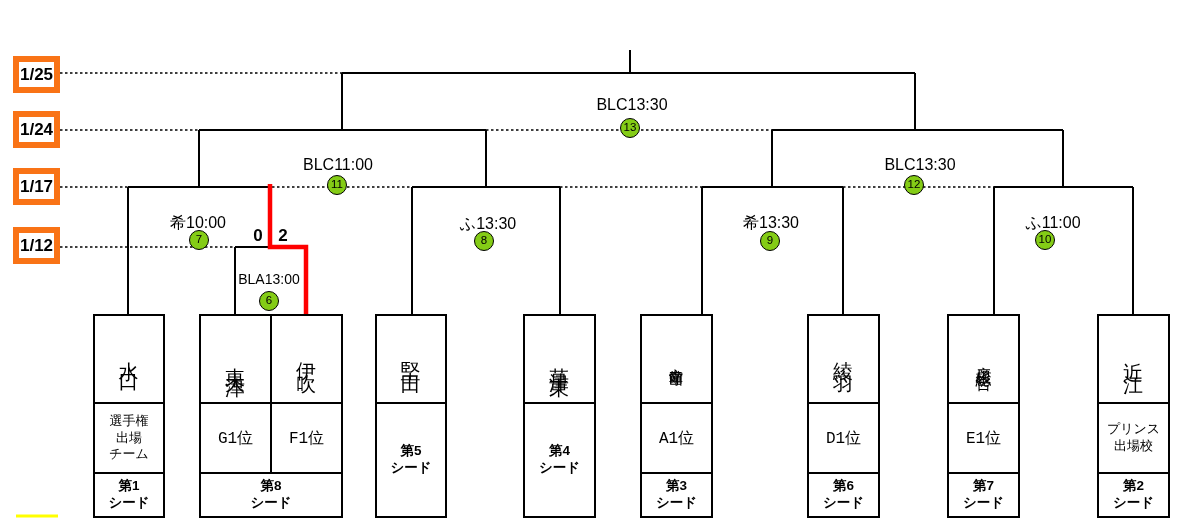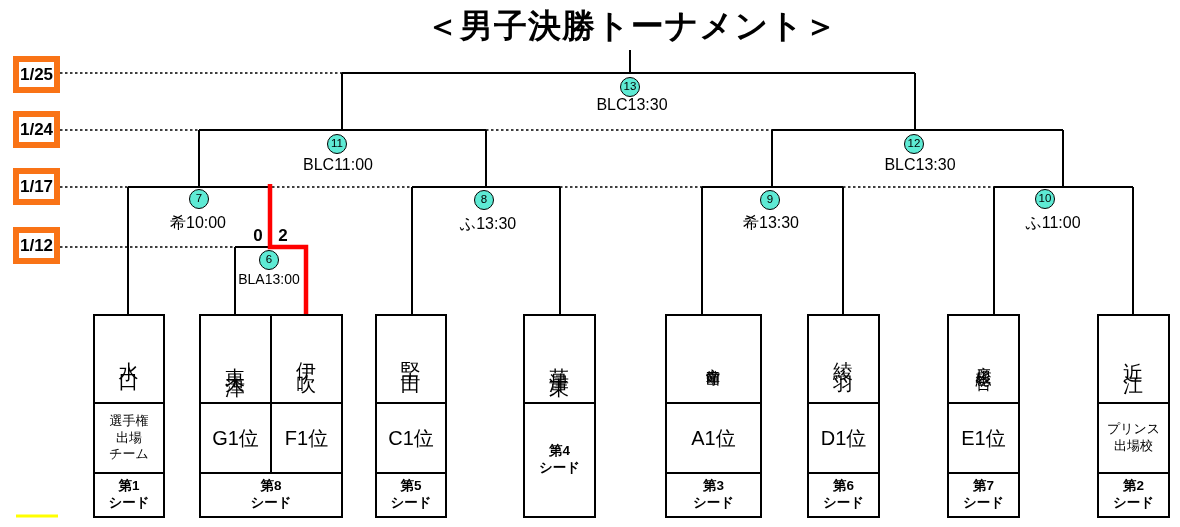--- a/index.html
+++ b/index.html
@@ -4,38 +4,38 @@
 <style>
   html,body{margin:0;padding:0;background:#fff;}
   .stage{position:relative;width:1180px;height:527px;background:#fff;overflow:hidden;
          font-family:"Liberation Sans","DejaVu Sans",sans-serif;color:#000;}
   .abs{position:absolute;}
   .cx{transform:translateX(-50%);}
   .title{font-size:33px;font-weight:bold;white-space:nowrap;letter-spacing:1px;}
   .datebox{width:47px;height:37px;border:6px solid #f97316;box-sizing:border-box;background:#fff;
            display:flex;align-items:center;justify-content:center;font-weight:bold;font-size:17px;}
   .mcircle{width:20px;height:20px;border:1.5px solid #000;border-radius:50%;box-sizing:border-box;
-           display:flex;align-items:center;justify-content:center;font-size:11.5px;background:#5eead4;line-height:1;}
+           display:flex;align-items:center;justify-content:center;font-size:11.5px;background:#84cc16;line-height:1;margin-top:41px;}
   .mlabel{font-size:16px;white-space:nowrap;}
   .mlabel.sm{font-size:14px;}
   .score{font-size:17px;font-weight:bold;}
   .tbox{position:absolute;top:314px;height:204px;border:2px solid #000;box-sizing:border-box;
         background:#fff;display:flex;flex-direction:column;}
   .tname-sec{height:88px;border-bottom:2px solid #000;display:flex;box-sizing:border-box;}
   .tqual-sec{height:70px;border-bottom:2px solid #000;display:flex;box-sizing:border-box;}
   .tseed{flex:1;display:flex;align-items:center;justify-content:center;text-align:center;
          font-weight:bold;font-size:13.5px;line-height:1.25;white-space:pre-line;}
   .tcell{flex:1;display:flex;align-items:center;justify-content:center;text-align:center;min-width:0;}
   .tcell+.tcell{border-left:2px solid #000;}
   .vname{writing-mode:vertical-rl;text-orientation:upright;margin:auto;font-size:20px;line-height:1;}
   .sp2{letter-spacing:13px;}
   .sp3{letter-spacing:5px;}
   .n4{font-size:16px;letter-spacing:3px;}
   .n5{font-size:14px;letter-spacing:1px;}
-  .qual{font-size:20px;}
+  .qual{font-size:16px;font-family:Liberation Mono, monospace;}
   .qual-multi{font-size:13px;line-height:1.3;white-space:pre-line;font-weight:normal;}
   svg{position:absolute;left:0;top:0;}
 </style>
 </head>
 <body>
 
 <div class="stage">
 
   <svg width="1180" height="527" viewBox="0 0 1180 527">
     <path d="M342 73 H915 M630 50 V73 M342 73 V130 M915 73 V130
@@ -45,21 +45,20 @@
              M128 187 V314 M412 187 V314 M560 187 V314 M702 187 V314
              M843 187 V314 M994 187 V314 M1133 187 V314
              M235 247 H271 M235 247 V314" fill="none" stroke="#000000" stroke-width="2"></path>
     <path d="M60 73 H342 M60 130 H199 M486 130 H772
              M60 187 H128 M272 187 H412 M560 187 H702 M843 187 H994
              M60 247 H235" fill="none" stroke="#000000" stroke-width="1.5" stroke-dasharray="2.5,2.5"></path>
     <polyline points="270,184 270,247 306,247 306,314" fill="none" stroke="#ff0000" stroke-width="4.5"></polyline>
     <line x1="16" y1="516" x2="58" y2="516" stroke="#ffff00" stroke-width="3"></line>
   </svg>
 
-  <div class="abs cx title" style="left:632px;top:4px">＜男子決勝トーナメント＞</div>
 
   <div class="abs datebox" style="left:13px;top:56px">
       <span>1/25</span>
     </div>
   <div class="abs datebox" style="left:13px;top:111px">
       <span>1/24</span>
     </div>
   <div class="abs datebox" style="left:13px;top:168px">
       <span>1/17</span>
     </div>
@@ -131,36 +130,33 @@
       <div class="tcell qual">F1位</div>
     </div>
     <div class="tseed">第8
 シード</div>
   </div>
 
   <div class="tbox" style="left:375px;width:72px">
     <div class="tname-sec">
         <span class="vname sp2">堅田</span>
       </div>
-    <div class="tqual-sec">
-        <div class="tcell qual">C1位</div>
-      </div>
     <div class="tseed">第5
 シード</div>
   </div>
 
   <div class="tbox" style="left:523px;width:73px">
     <div class="tname-sec">
         <span class="vname sp3">草津東</span>
       </div>
     <div class="tseed">第4
 シード</div>
   </div>
 
-  <div class="tbox" style="left:665px;width:97px">
+  <div class="tbox" style="left:640px;width:73px">
     <div class="tname-sec">
         <span class="vname n5">立命館守山</span>
       </div>
     <div class="tqual-sec">
         <div class="tcell qual">A1位</div>
       </div>
     <div class="tseed">第3
 シード</div>
   </div>
 

